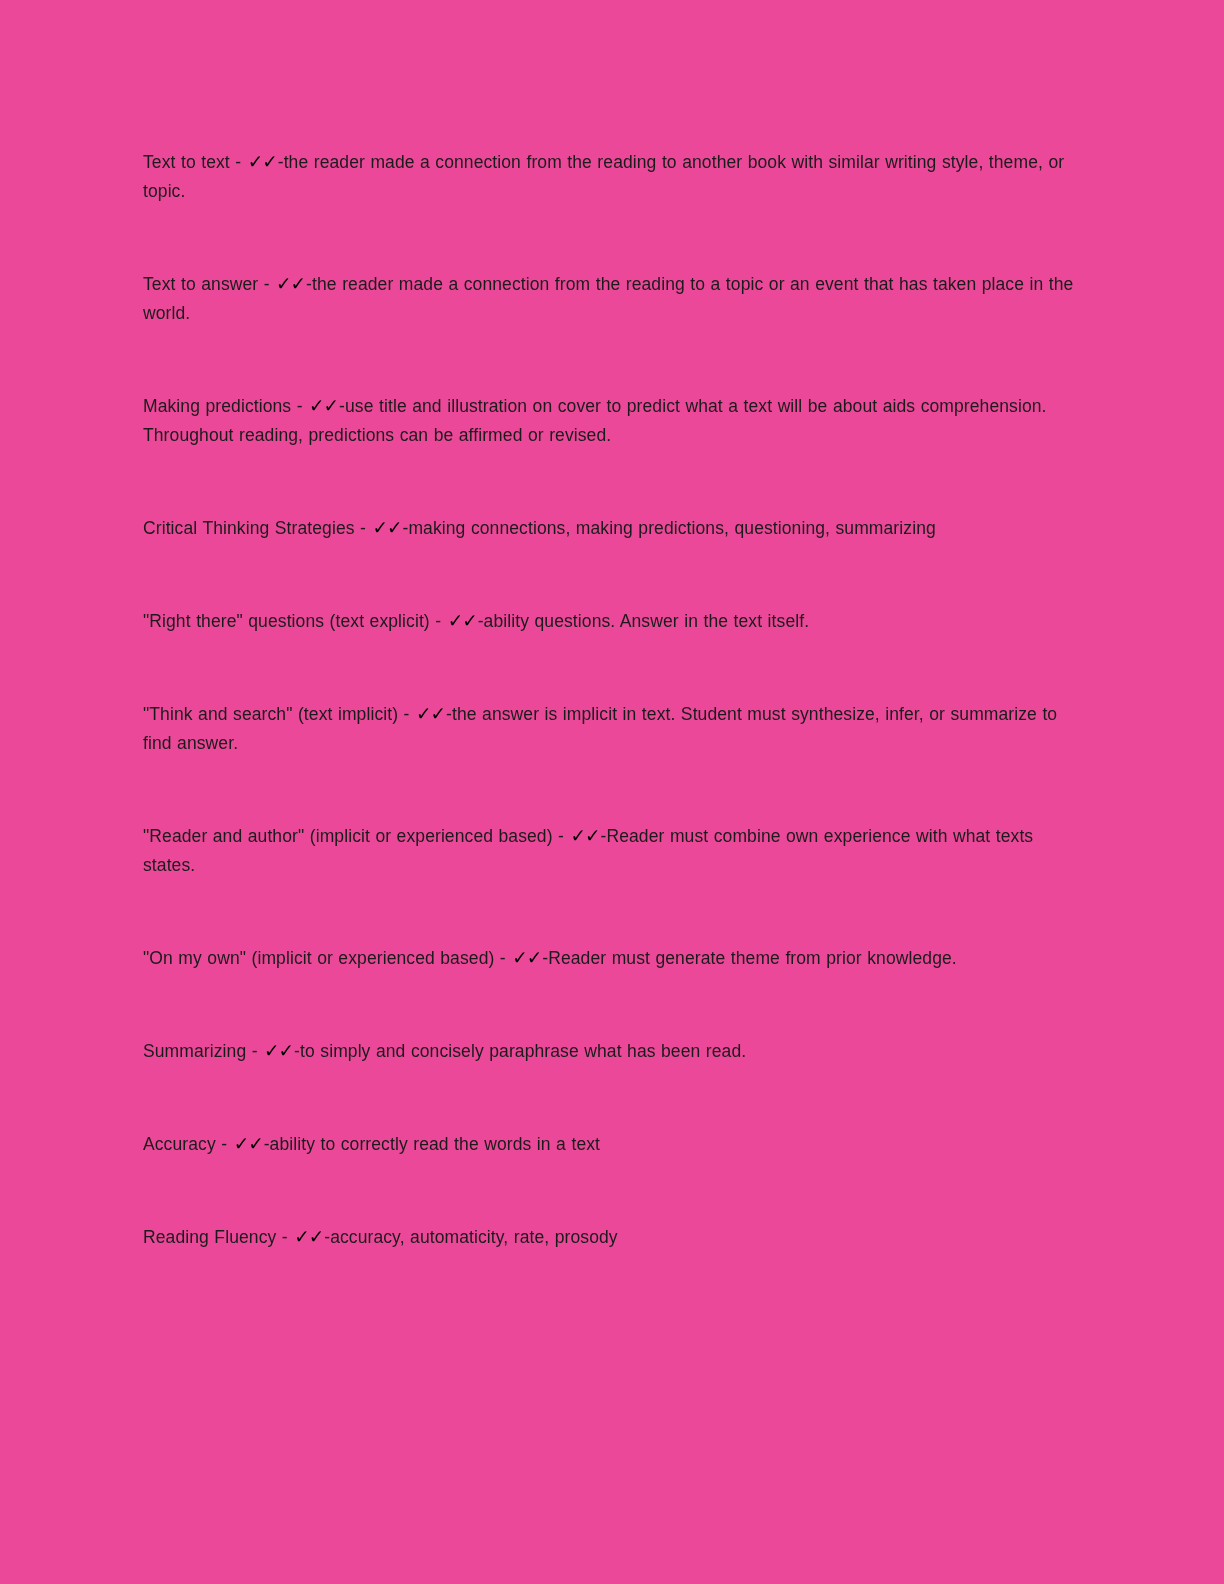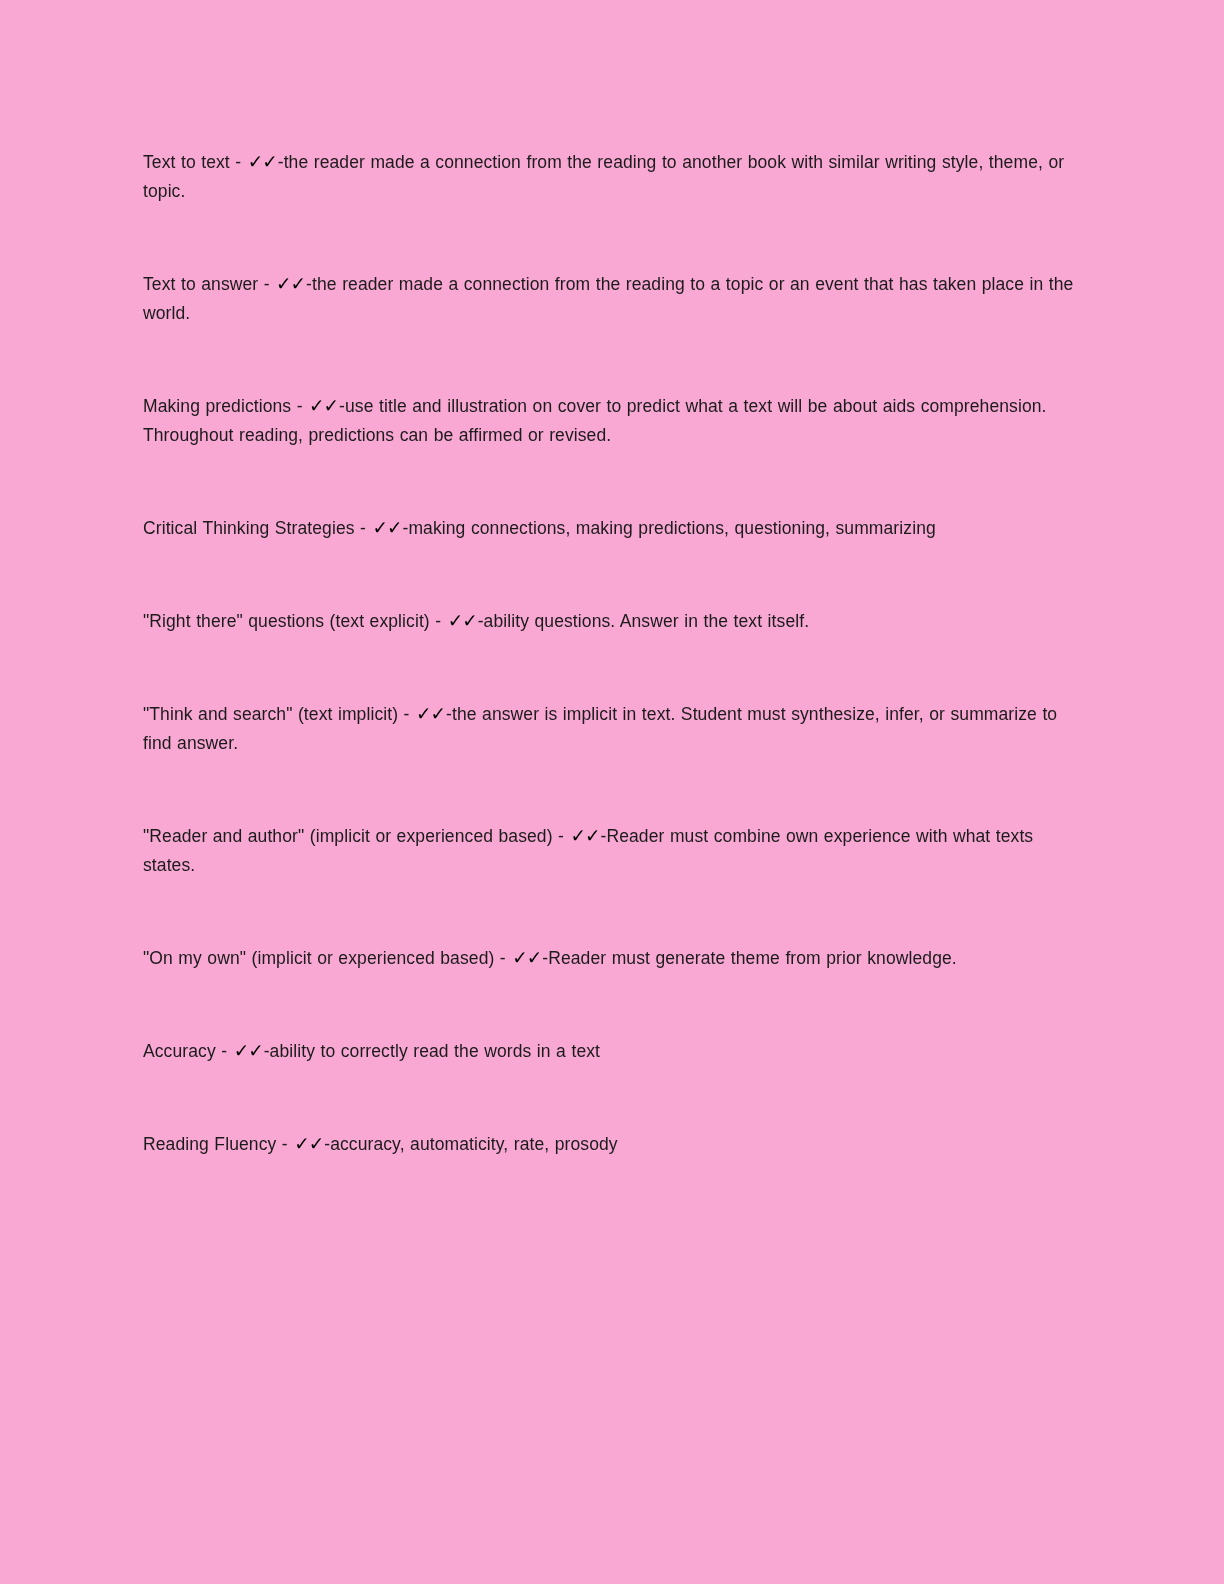--- a/index.html
+++ b/index.html
@@ -5,21 +5,21 @@
   html, body {
     margin: 0;
     padding: 0;
     background: #ffffff;
   }
   .page {
     position: relative;
     width: 1224px;
     height: 1584px;
     margin: 0 auto;
-    background: #f9a8d4;
+    background: #ec4899;
     box-sizing: border-box;
     padding: 147px 140px 0 143px;
     font-family: "Liberation Sans", "DejaVu Sans", sans-serif;
     color: #1b1b1b;
     overflow: hidden;
   }
   .entry {
     font-size: 17.5px;
     line-height: 29px;
     margin: 0 0 63px 0;
@@ -55,18 +55,19 @@
 
 
   <p class="entry"><span class="term">"Right there" questions (text explicit)</span><span class="sep-before"> - </span><span class="checks">✓✓</span><span class="sep-after">-</span><span class="definition">ability questions. Answer in the text itself.</span></p>
 
   <p class="entry"><span class="term">"Think and search" (text implicit)</span><span class="sep-before"> - </span><span class="checks">✓✓</span><span class="sep-after">-</span><span class="definition">the answer is implicit in text. Student must synthesize, infer, or summarize to find answer.</span></p>
 
   <p class="entry"><span class="term">"Reader and author" (implicit or experienced based)</span><span class="sep-before"> - </span><span class="checks">✓✓</span><span class="sep-after">-</span><span class="definition">Reader must combine own experience with what texts states.</span></p>
 
   <p class="entry"><span class="term">"On my own" (implicit or experienced based)</span><span class="sep-before"> - </span><span class="checks">✓✓</span><span class="sep-after">-</span><span class="definition">Reader must generate theme from prior knowledge.</span></p>
 
+  <p class="entry"><span class="term">Summarizing</span><span class="sep-before"> - </span><span class="checks">✓✓</span><span class="sep-after">-</span><span class="definition">to simply and concisely paraphrase what has been read.</span></p>
 
   <p class="entry"><span class="term">Accuracy</span><span class="sep-before"> - </span><span class="checks">✓✓</span><span class="sep-after">-</span><span class="definition">ability to correctly read the words in a text</span></p>
 
   <p class="entry"><span class="term">Reading Fluency</span><span class="sep-before"> - </span><span class="checks">✓✓</span><span class="sep-after">-</span><span class="definition">accuracy, automaticity, rate, prosody</span></p>
 </div>
 </div>
 
 </body></html>

